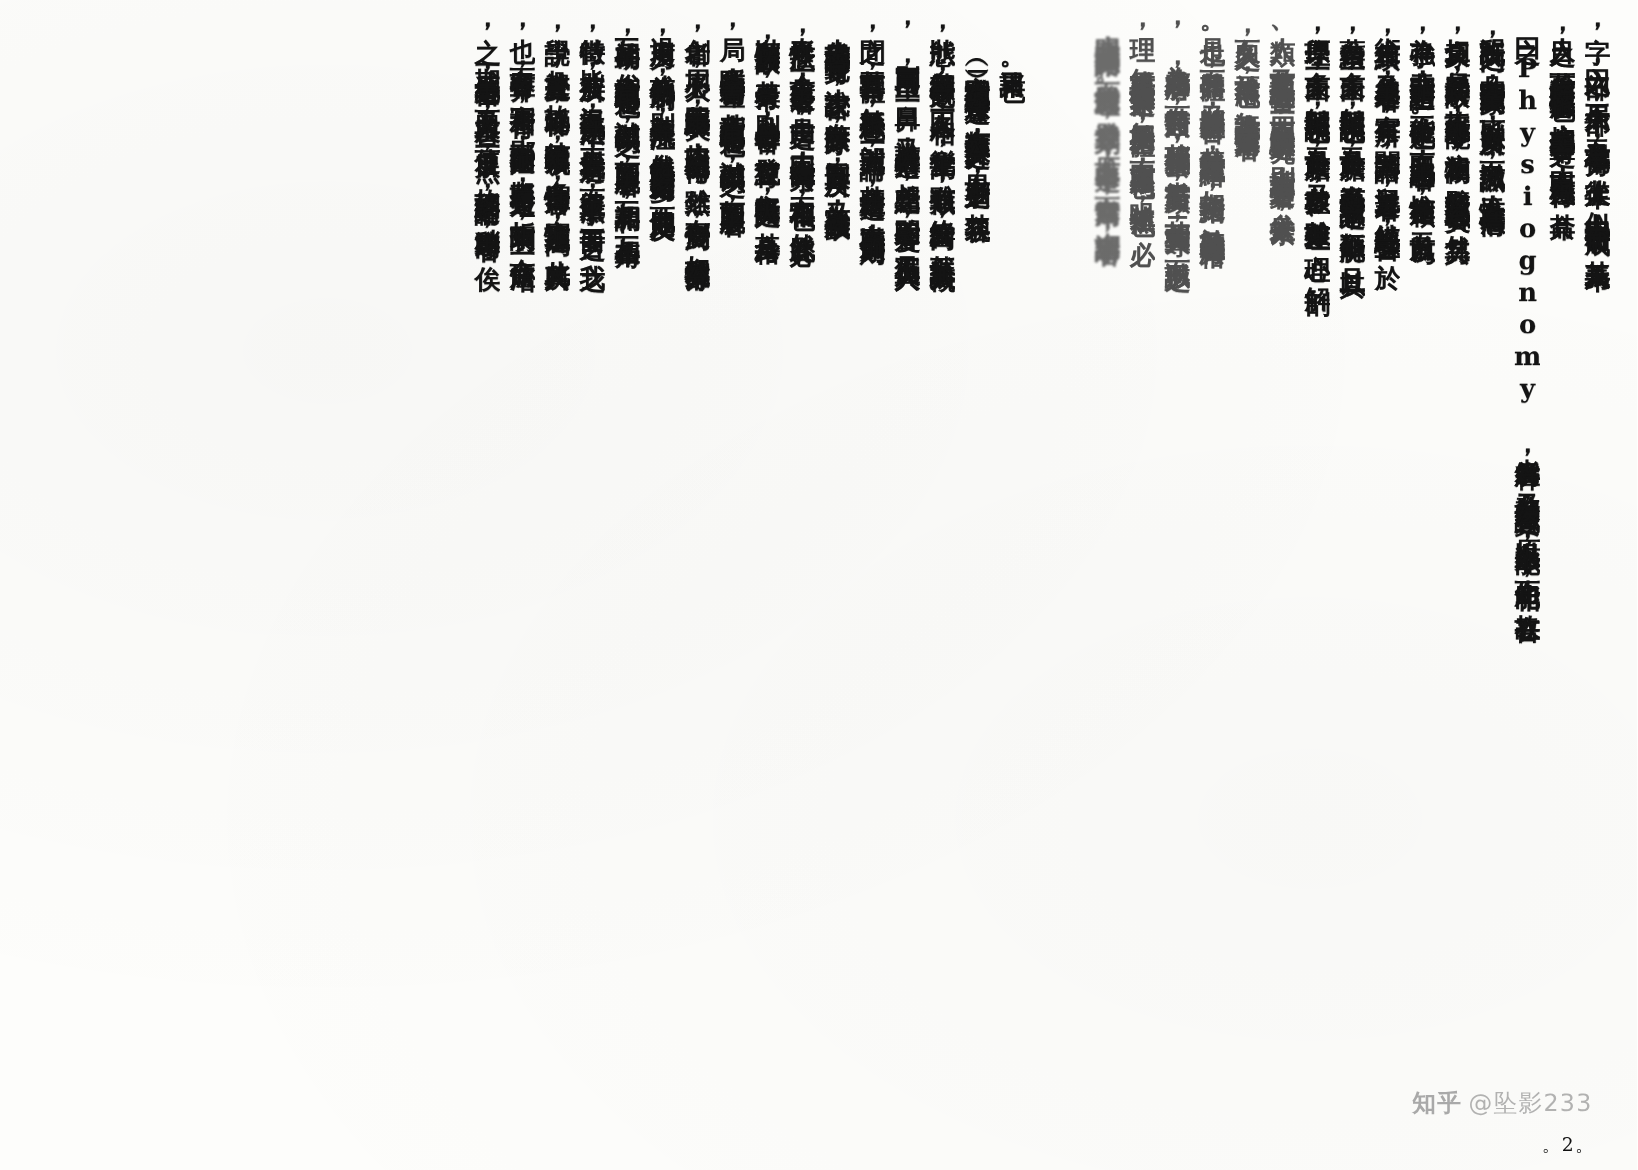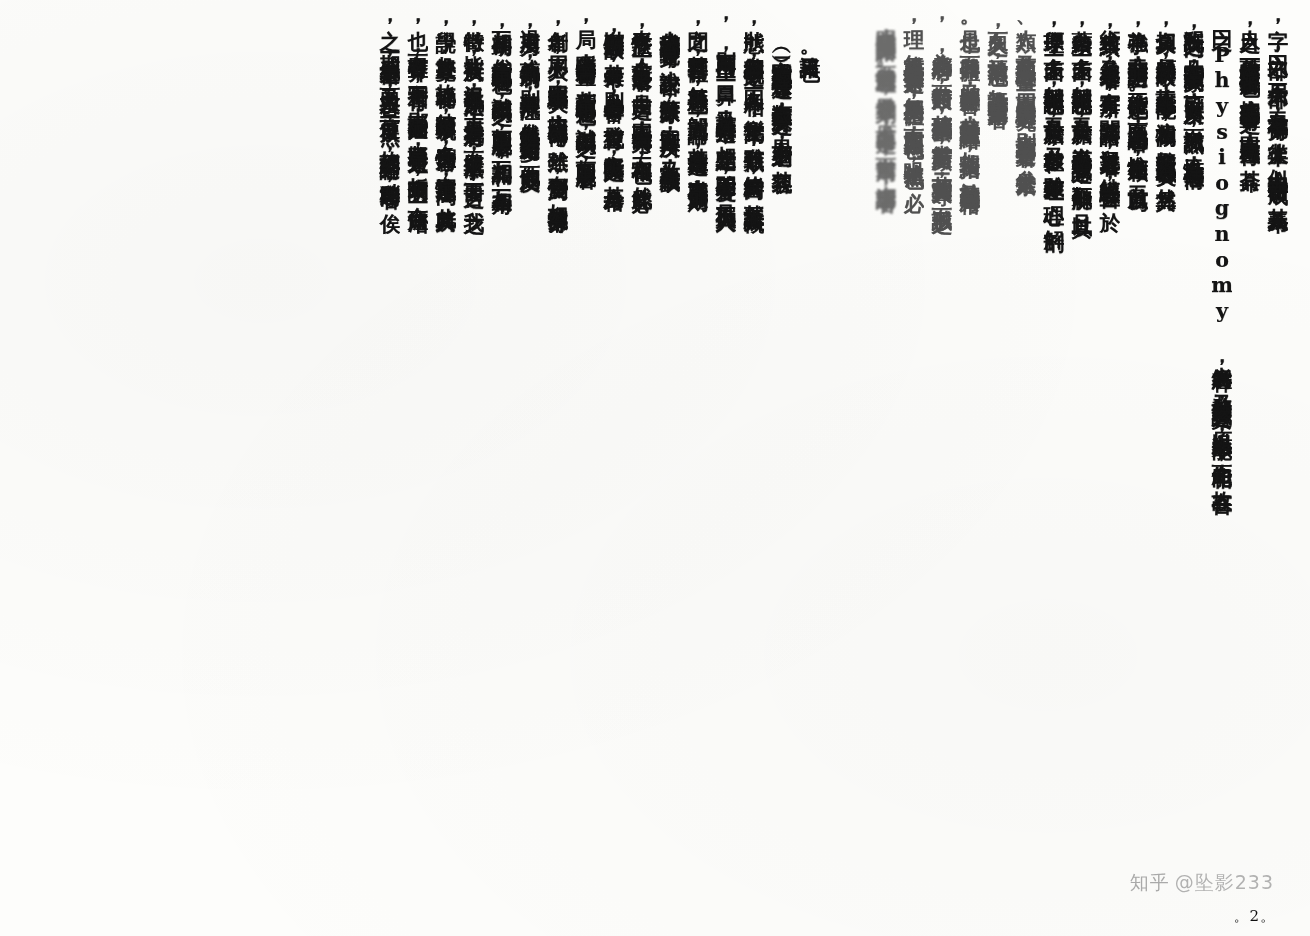--- a/index.html
+++ b/index.html
@@ -107,21 +107,21 @@
     font-size: 19px;
     color: #9a9a9a;
     opacity: 0.75;
     letter-spacing: 1px;
     z-index: 6;
     display: flex;
     align-items: center;
     gap: 5px;
   }
   .watermark .zh-logo {
-    font-weight: normal;
+    font-weight: bold;
     color: #8f8f8f;
   }
 </style>
 </head>
 <body>
 
 <div id="page">
 
   <div class="columns">
 

